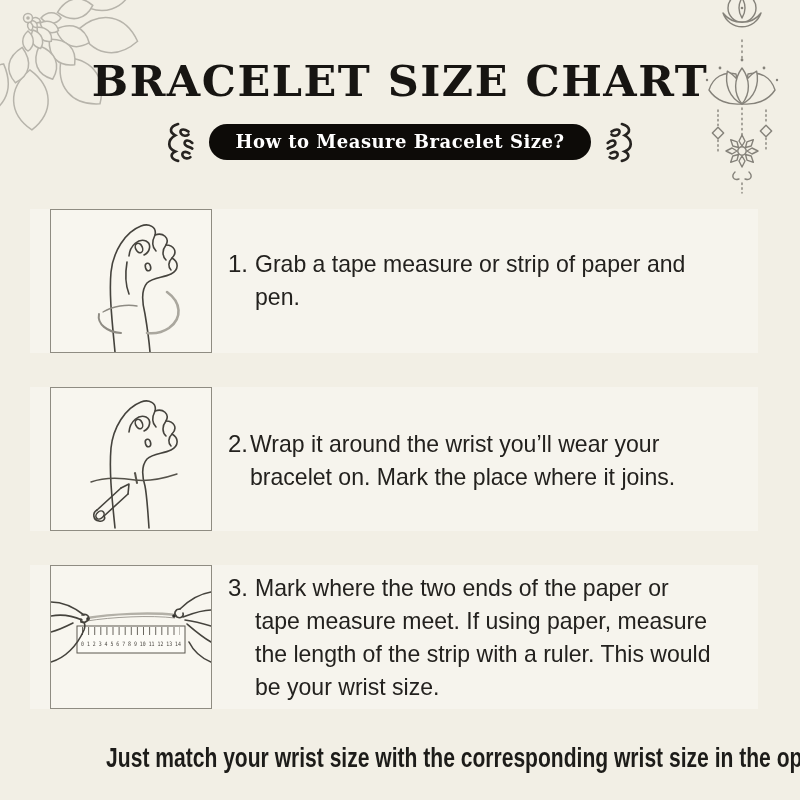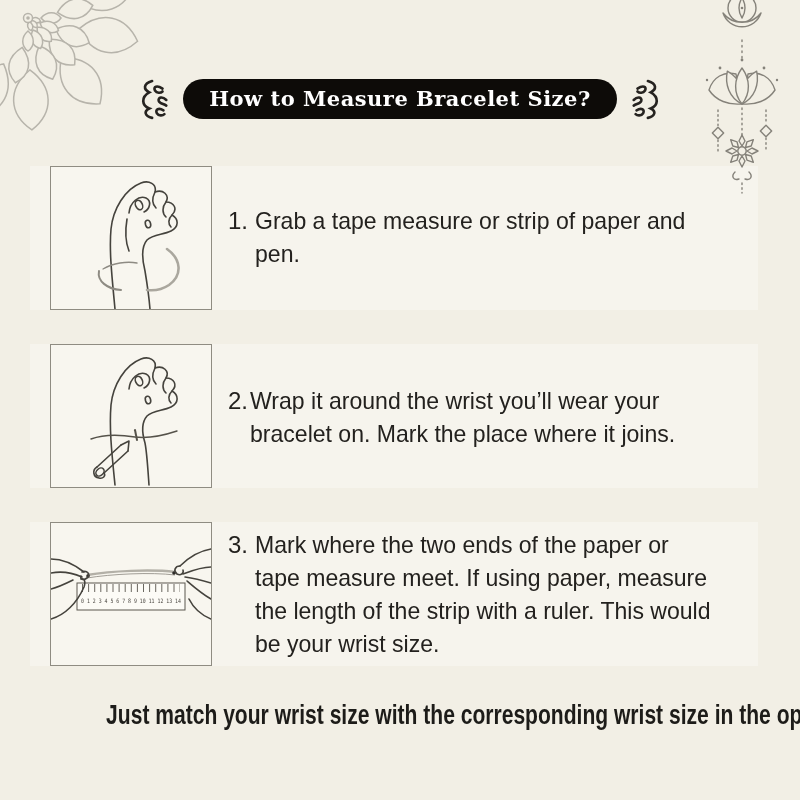--- a/index.html
+++ b/index.html
@@ -21,21 +21,21 @@
     font-size:43px;letter-spacing:1.5px;
     color:#171512;line-height:1.0;
   }
   .badge-row{
     margin-top:16px;
     display:flex;align-items:center;justify-content:center;gap:12px;
   }
   .badge{
     background:#0d0b08;color:#ffffff;
     font-family:"DejaVu Serif","Liberation Serif",serif;
-    font-weight:bold;font-size:21px;letter-spacing:0.5px;
+    font-weight:bold;font-size:18px;letter-spacing:0.5px;
     padding:8px 26px;border-radius:26px;line-height:1.1;
   }
 
   .steps{margin-top:44px;}
   .step{
     display:flex;align-items:flex-start;
     background:#f6f4ed;
     margin:0 42px 34px 30px;
     min-height:144px;
   }
@@ -154,20 +154,21 @@
       <circle r="4.2"></circle>
     </g>
 
     <path d="M49,172 C45,176 47,181 53,179" fill="none"></path>
     <path d="M63,172 C67,176 65,181 59,179" fill="none"></path>
     <line x1="56" y1="183" x2="56" y2="193" fill="none" stroke-dasharray="1.5 3.2"></line>
   </g>
 </svg>
 
 <div class="header">
+  <h1 class="title">BRACELET SIZE CHART</h1>
   <div class="badge-row">
     <svg width="34" height="46" viewBox="0 0 36 48">
       <g stroke="#262320" stroke-width="2.8" fill="none" stroke-linecap="round" transform="scale(-1,1) translate(-36,0)">
         <path d="M20,5 C30,8 29,14 23,17 C32,22 31,31 23,34 C29,37 28,42 20,44"></path>
         <path d="M9,13 C15,9 19,11 17,15 C15,18 11,18 9,16"></path>
         <path d="M5,25 C9,21 14,22 13,26 C12,29 8,29 5,31"></path>
         <path d="M8,36 C13,33 17,35 15,39 C13,42 9,42 7,40"></path>
       </g>
     </svg>
     <div class="badge">How to Measure Bracelet Size?</div>

